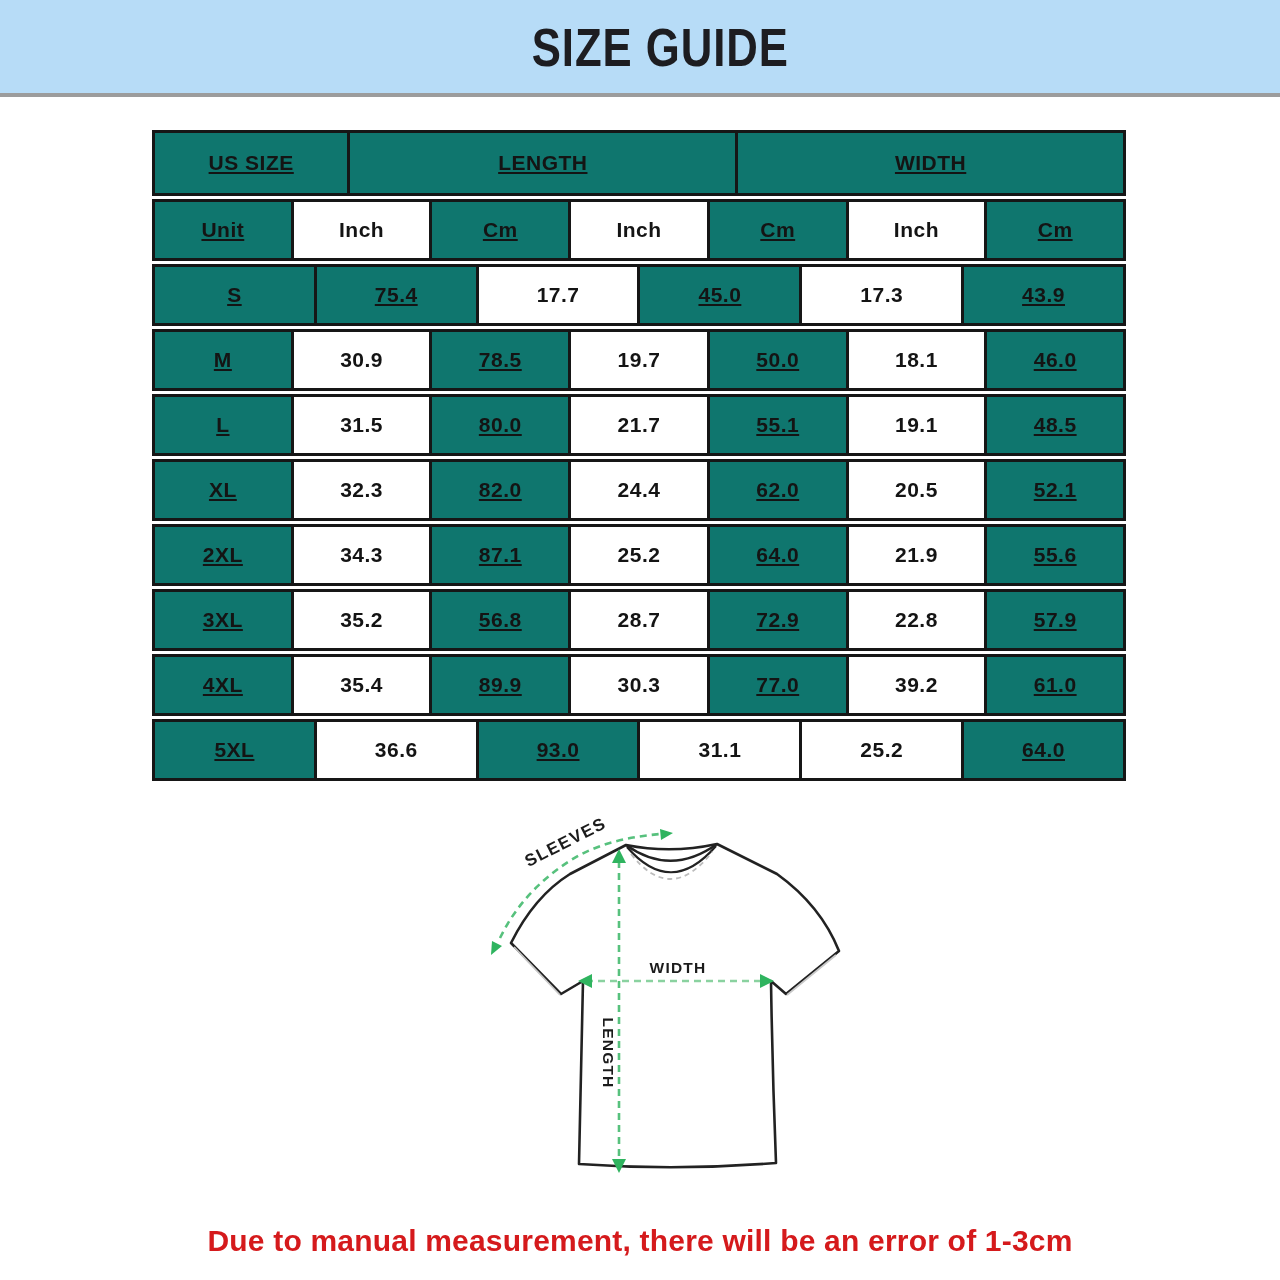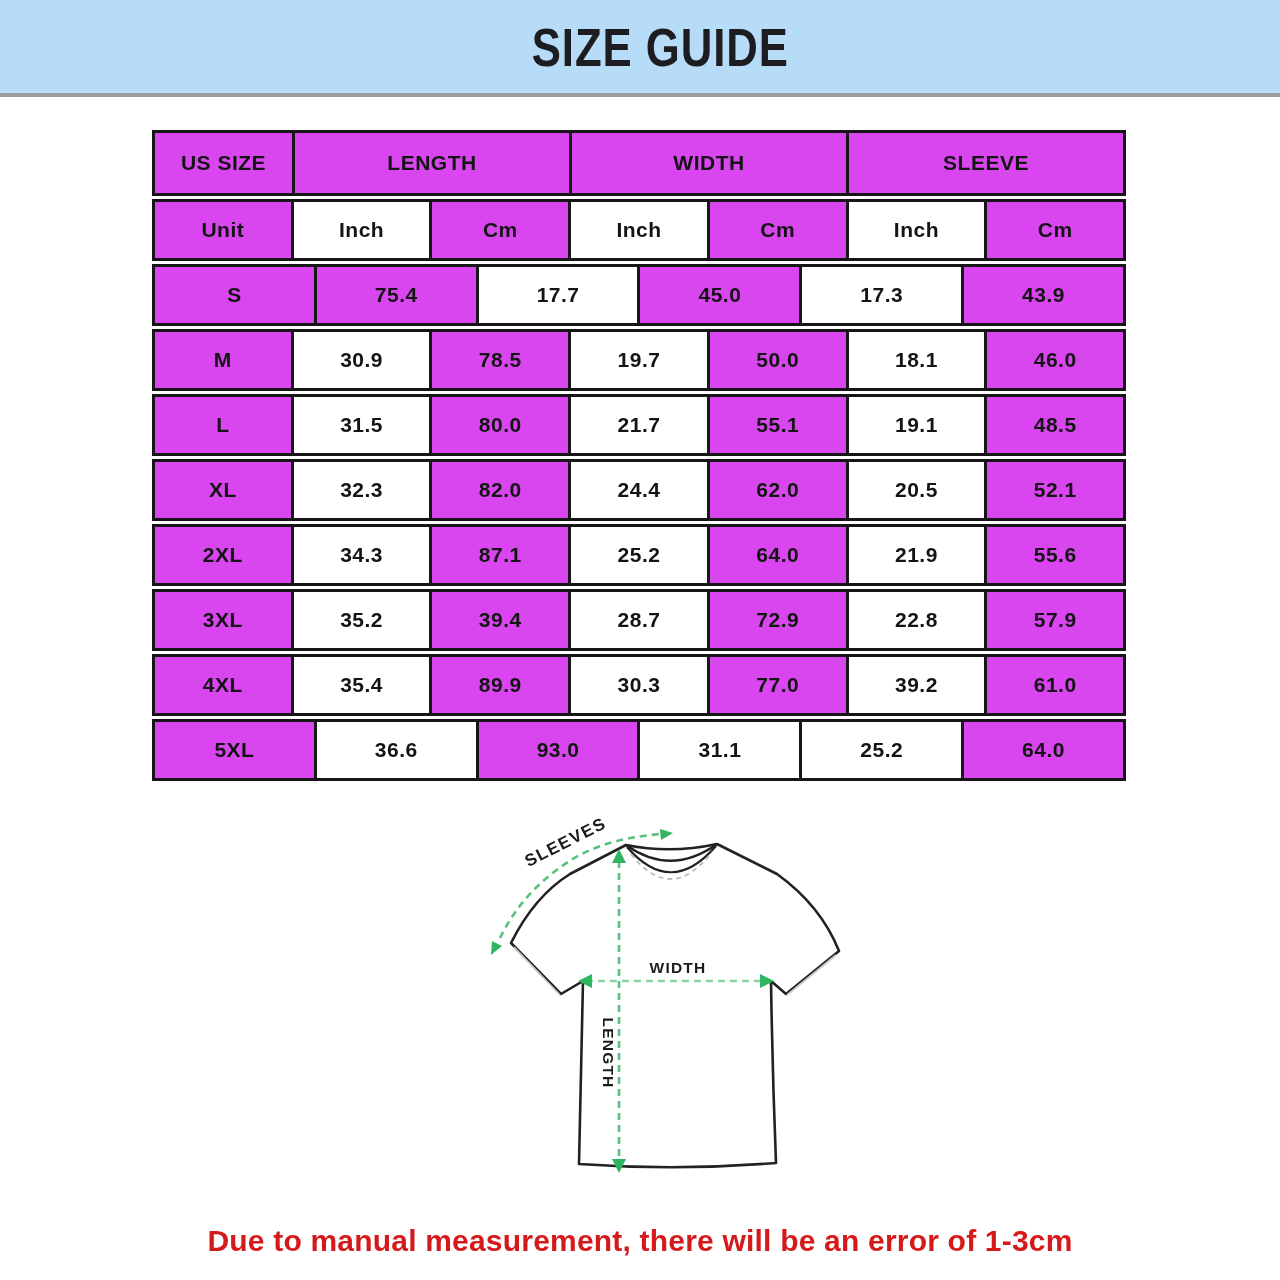--- a/index.html
+++ b/index.html
@@ -50,21 +50,21 @@
     font-weight: bold;
     font-size: 21px;
     color: #141414;
     background: #ffffff;
     letter-spacing: 0.5px;
   }
   .trow.group .cell { height: 66px; }
   .cell + .cell { margin-left: -3px; }
   .f1 { flex: 1 1 0; }
   .f2 { flex: 2 2 0; }
-  .shaded { background: #d946ef; }
+  .shaded { background: #0f766e; text-decoration: underline; }
   
   .diagram {
     position: absolute;
     left: 440px; top: 797px;
     width: 460px; height: 423px;
   }
   
   .note {
     position: absolute;
     left: 0; top: 1224px;
@@ -84,21 +84,20 @@
   <div class="banner">
     <h1 class="banner-title">SIZE GUIDE</h1>
   </div>
 
   <div class="size-table">
 
     <div class="trow group">
       <div class="cell f1 shaded">US SIZE</div>
       <div class="cell f2 shaded">LENGTH</div>
       <div class="cell f2 shaded">WIDTH</div>
-      <div class="cell f2 shaded">SLEEVE</div>
     </div>
 
     <div class="trow">
       <div class="cell f1 shaded">Unit</div>
       <div class="cell f1">Inch</div>
       <div class="cell f1 shaded">Cm</div>
       <div class="cell f1">Inch</div>
       <div class="cell f1 shaded">Cm</div>
       <div class="cell f1">Inch</div>
       <div class="cell f1 shaded">Cm</div>
@@ -149,21 +148,21 @@
       <div class="cell f1 shaded">87.1</div>
       <div class="cell f1">25.2</div>
       <div class="cell f1 shaded">64.0</div>
       <div class="cell f1">21.9</div>
       <div class="cell f1 shaded">55.6</div>
     </div>
 
     <div class="trow">
       <div class="cell f1 shaded">3XL</div>
       <div class="cell f1">35.2</div>
-      <div class="cell f1 shaded">39.4</div>
+      <div class="cell f1 shaded">56.8</div>
       <div class="cell f1">28.7</div>
       <div class="cell f1 shaded">72.9</div>
       <div class="cell f1">22.8</div>
       <div class="cell f1 shaded">57.9</div>
     </div>
 
     <div class="trow">
       <div class="cell f1 shaded">4XL</div>
       <div class="cell f1">35.4</div>
       <div class="cell f1 shaded">89.9</div>

